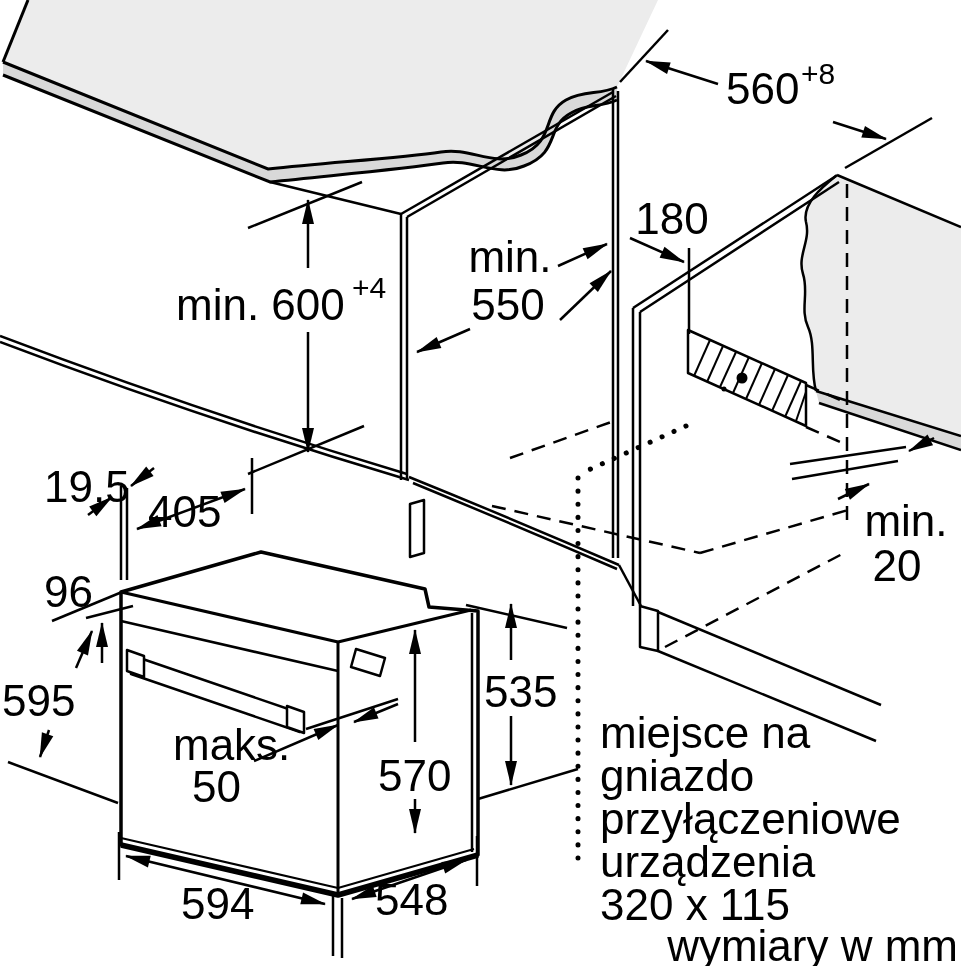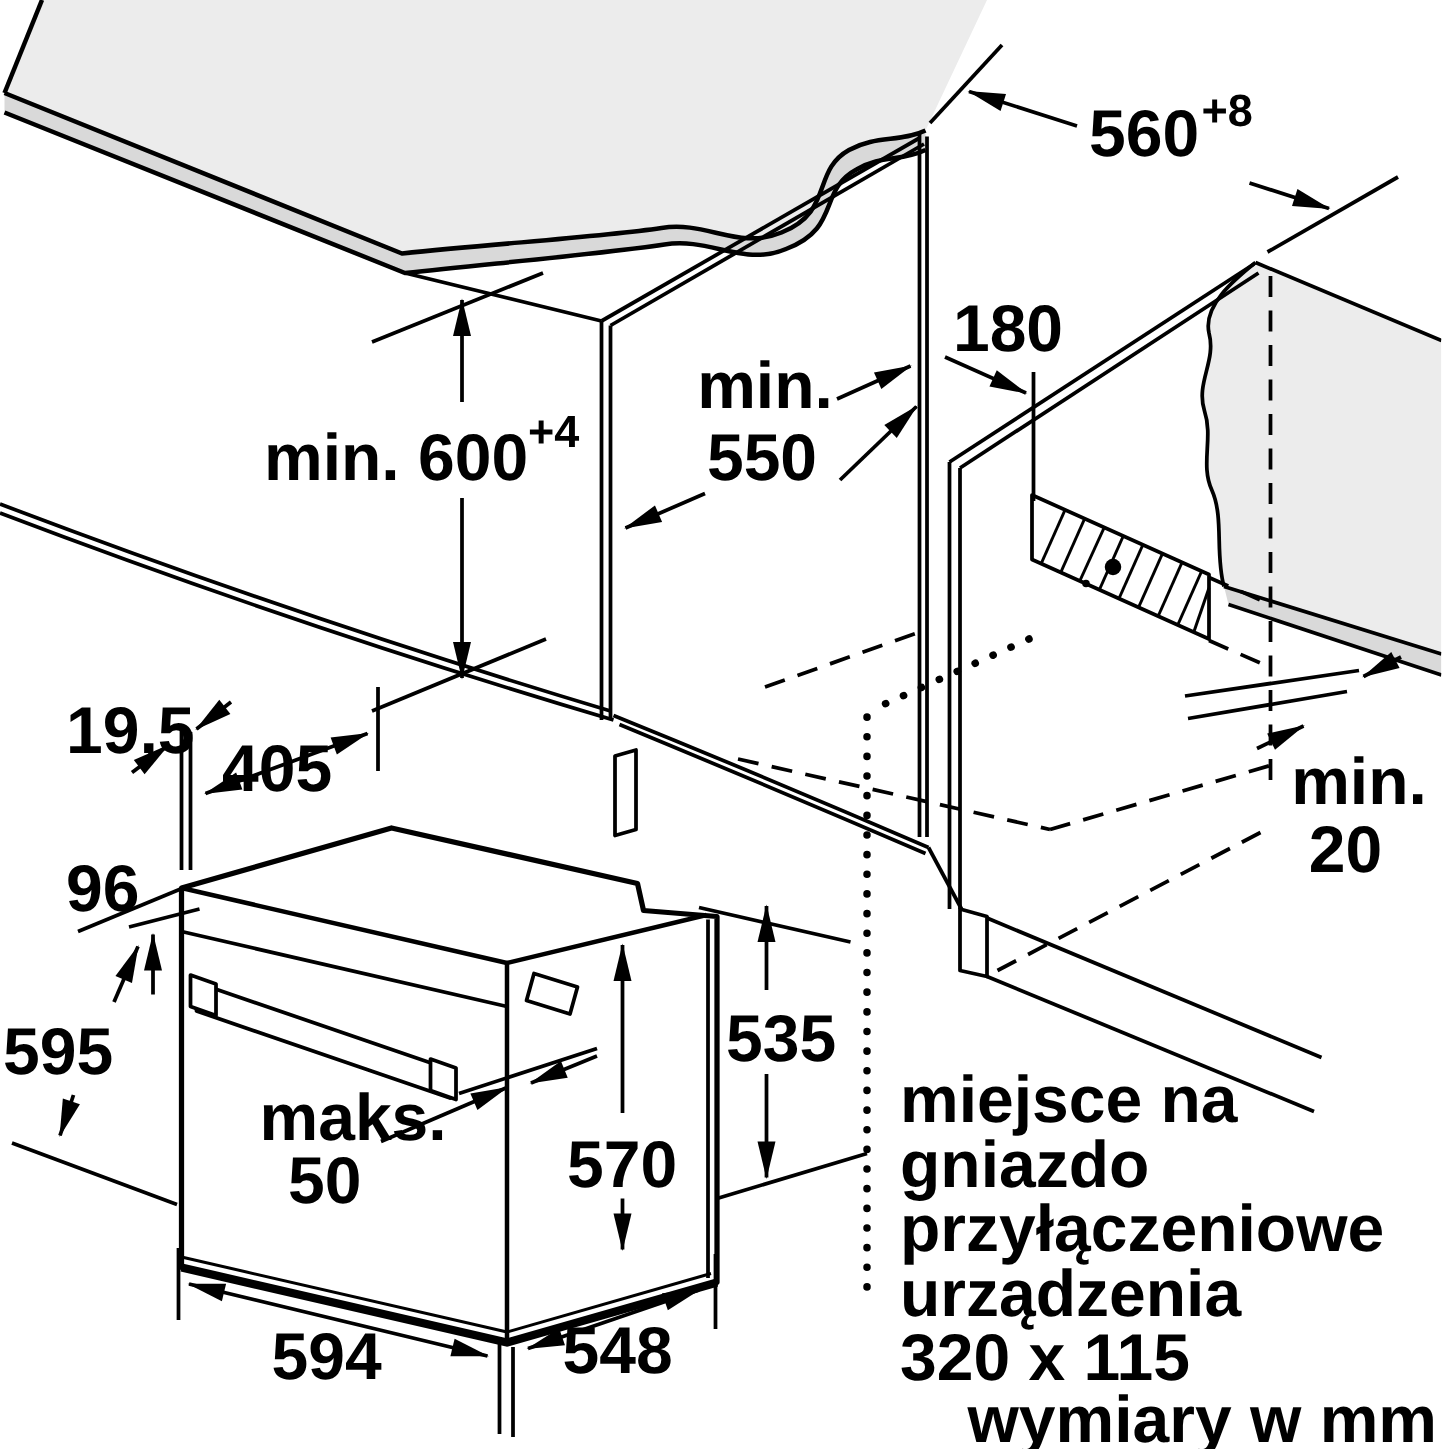--- a/index.html
+++ b/index.html
@@ -2,21 +2,21 @@
 <html style="--line: #000000; --surface: #ececec; --band: #d9d9d9; --bg: #ffffff;"><head>
 <meta charset="utf-8">
 <style>
   :root{
     --line:#000;
     --surface:#ececec;
     --band:#d9d9d9;
     --bg:#fff;
   }
   html,body{margin:0;padding:0;background:var(--bg);}
-  .page{width:961px;height:966px;position:relative;background:var(--bg);overflow:hidden;font-weight:bold;}
+  .page{width:961px;height:966px;position:relative;background:var(--bg);overflow:hidden;}
   svg{display:block;}
   .ln{stroke:var(--line);fill:none;stroke-width:2.5;}
   .ln2{stroke:var(--line);fill:none;stroke-width:2;}
   .ln3{stroke:var(--line);fill:none;stroke-width:3;}
   .thick{stroke:var(--line);fill:none;stroke-width:5.5;stroke-linejoin:round;}
   .outline{stroke:var(--line);fill:#fff;stroke-width:3.5;stroke-linejoin:round;}
   .whitefill{fill:#fff;stroke:var(--line);stroke-width:2.5;stroke-linejoin:round;}
   .surf{fill:var(--surface);stroke:none;}
   .bandf{fill:var(--band);stroke:none;}
   .dash{stroke:var(--line);fill:none;stroke-width:2.5;stroke-dasharray:14 9;}

